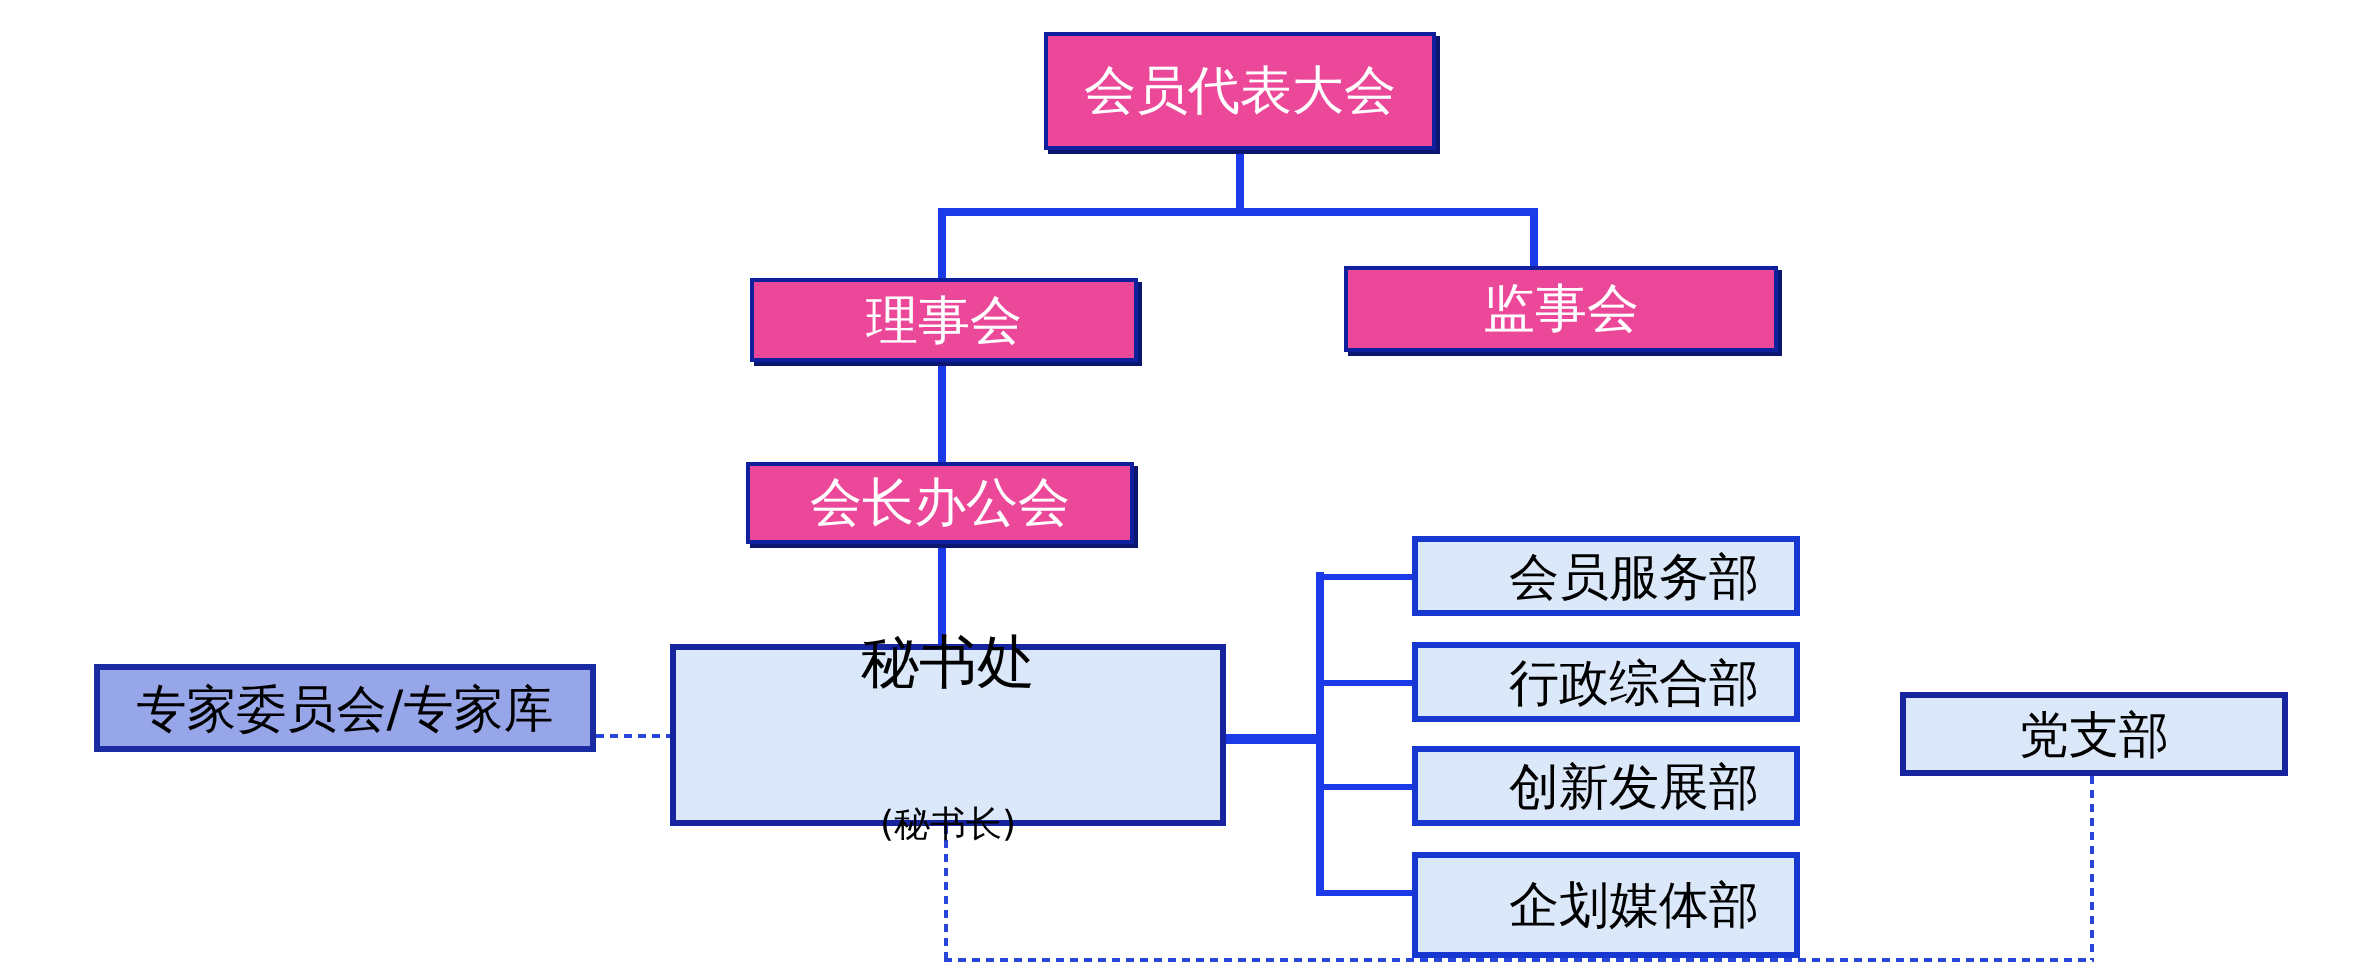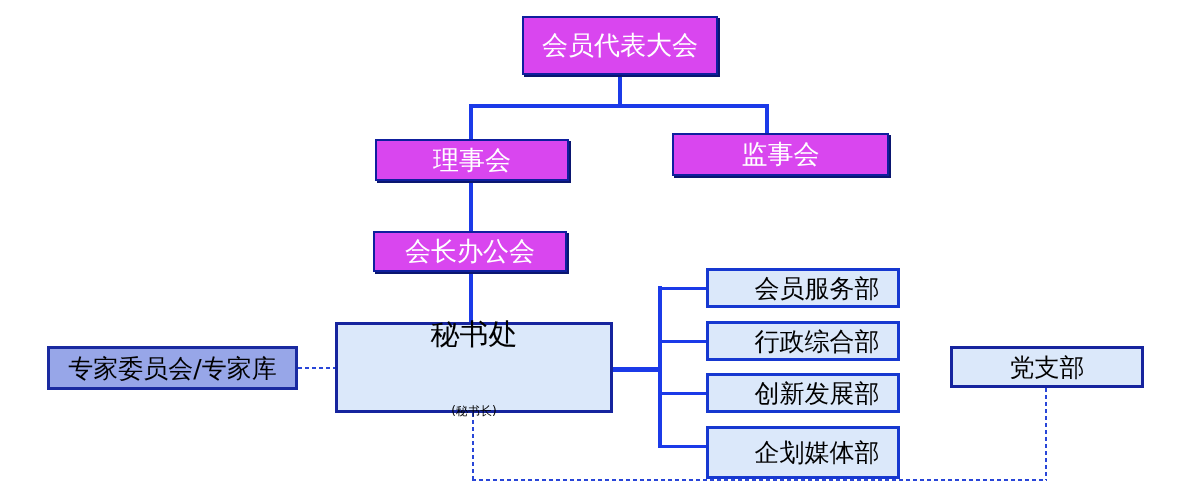--- a/index.html
+++ b/index.html
@@ -1,26 +1,26 @@
 <!DOCTYPE html>
 <html><head>
 <meta charset="utf-8">
 <style>
   * { margin:0; padding:0; box-sizing:border-box; }
   html,body { width:1188px; height:489px; background:#ffffff; overflow:hidden; }
   body { font-family:"DejaVu Sans", sans-serif; position:relative; }
   .node { position:absolute; display:flex; align-items:center; justify-content:center; text-align:center; }
-  .primary { background:#d946ef; border:2px solid #0F1F9E; color:#ffffff; box-shadow:2px 2px 0 #0A1670; font-size:26px; }
+  .primary { background:#ec4899; border:2px solid #0F1F9E; color:#ffffff; box-shadow:2px 2px 0 #0A1670; font-size:26px; }
   .light { background:#DBE8FA; color:#000; font-size:25px; }
   .border-navy { border:3px solid #16249E; }
   .border-blue { border:3px solid #1638D0;padding-left:28px; }
   .expert { background:#97A6E8; border:3px solid #1A2AA0; color:#000; font-size:25px; }
   .secretariat-box { flex-direction:column; justify-content:center; gap:9px; }
   .secretariat-box .main { font-size:29px; }
-  .secretariat-box .sub { font-size:12px;margin-top:39px; }
+  .secretariat-box .sub { font-size:18px;margin-top:39px; }
   .line { position:absolute; background:#1B3AE8; }
   .dash-h { position:absolute; height:2px; background:repeating-linear-gradient(to right, #2946D8 0 4px, transparent 4px 7px); }
   .dash-v { position:absolute; width:2px; background:repeating-linear-gradient(to bottom, #2946D8 0 4px, transparent 4px 7px); }
 </style>
 </head>
 <body>
 
 <div class="line" style="left:618px; top:75px; width:4px; height:31px;"></div>
 <div class="line" style="left:469px; top:104px; width:300px; height:4px;"></div>
 <div class="line" style="left:469px; top:104px; width:4px; height:35px;"></div>
@@ -53,21 +53,21 @@
 
 <div class="node primary" style="left:373px; top:231px; width:194px; height:41px;">
   <span>会长办公会</span>
 </div>
 
 <div class="node light border-navy secretariat-box" style="left:335px; top:322px; width:278px; height:91px;">
   <span class="main">秘书处</span>
   <span class="sub">(秘书长)</span>
 </div>
 
-<div class="node expert" style="left:47px; top:346px; width:251px; height:44px;">
+<div class="node expert" style="left:47px; top:332px; width:251px; height:44px;">
   <span>专家委员会/专家库</span>
 </div>
 
 <div class="node light border-blue" style="left:706px; top:268px; width:194px; height:40px;">
   <span>会员服务部</span>
 </div>
 <div class="node light border-blue" style="left:706px; top:321px; width:194px; height:40px;">
   <span>行政综合部</span>
 </div>
 <div class="node light border-blue" style="left:706px; top:373px; width:194px; height:40px;">

